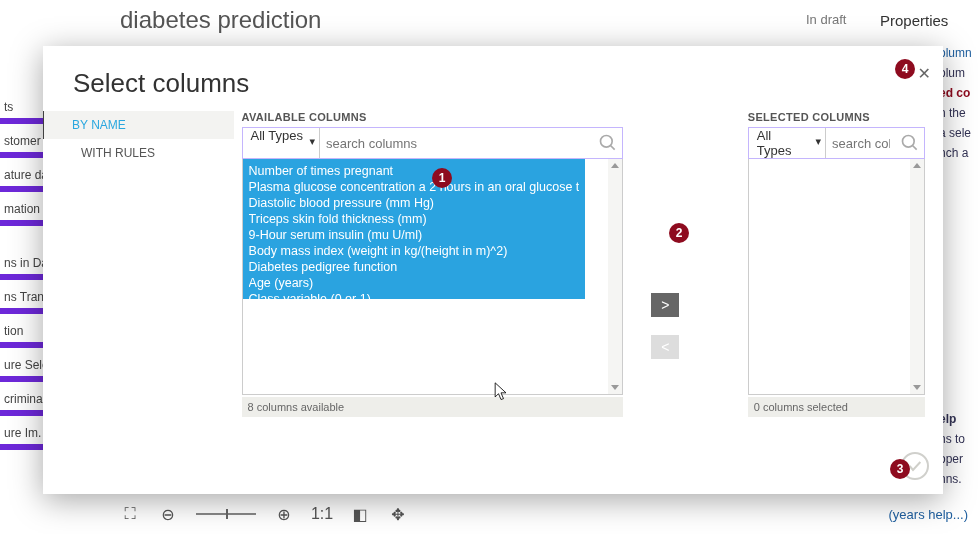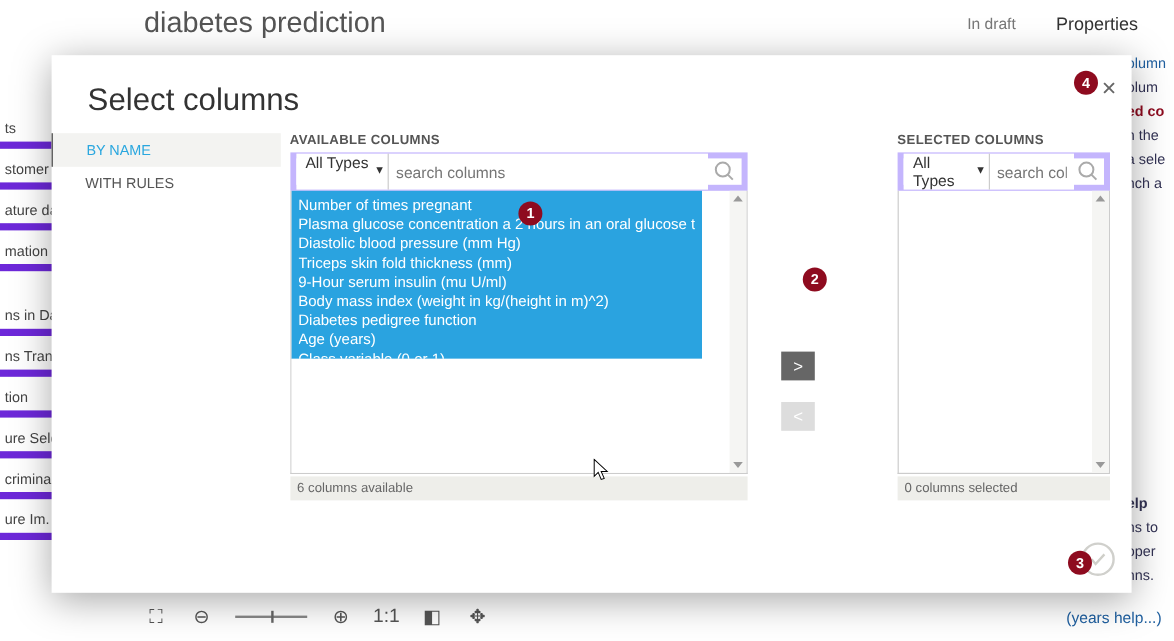--- a/index.html
+++ b/index.html
@@ -67,38 +67,38 @@
     margin:2px 0 12px 30px;
   }
   .close-x {
     position:absolute; top:18px; right:12px; font-size:16px; color:#666; cursor:pointer;
   }
   .dlg-body { display:flex; height:340px; }
   .sidemenu {
     width:200px; border-right:none; padding-top:0;
   }
   .sidemenu-item {
-    height:28px; line-height:28px; padding-left:28px;
+    height:28px; line-height:28px; padding-left:38px;
     font-size:12px; color:#555; cursor:pointer;
   }
   .sidemenu-item.active {
     background:#f3f3f1; border-left:1px solid #404040; color:#2aa7df;
     padding-left:28px;
   }
 
   .col-panel {
     display:flex; flex-direction:column;
   }
   .col-panel.available { width:400px; margin-left:8px; }
   .col-panel.selected  { width:210px; margin-left:16px;padding-left:24px; }
   .panel-label {
     font-size:11px; font-weight:600; color:#555; letter-spacing:0.3px; margin-bottom:4px;
   }
   .panel-controls {
-    display:flex; align-items:center; border:5px solid #c4b5fd; height:32px;
+    display:flex; align-items:center; border:1px solid #c4b5fd; height:32px;
   }
   .type-select {
     border:none; border-right:1px solid #ccc; height:30px;
     padding:0 16px 0 8px; font-size:13px; color:#333; background:#fff; cursor:pointer;
     position:relative;
   }
   .type-select::after {
     content:"▾"; position:absolute; right:4px; top:7px; font-size:11px; color:#333;
   }
   .search-input {
@@ -238,21 +238,21 @@
           <div class="item">Triceps skin fold thickness (mm)</div>
           <div class="item">9-Hour serum insulin (mu U/ml)</div>
           <div class="item">Body mass index (weight in kg/(height in m)^2)</div>
           <div class="item">Diabetes pedigree function</div>
           <div class="item">Age (years)</div>
           <div class="item">Class variable (0 or 1)</div>
         </div>
         <div style="position:absolute; left:0; top:140px; right:14px; bottom:0; background:#fff"></div>
         <div class="scroll-track" style="position:absolute;right:0;top:0;bottom:0;"></div>
       </div>
-      <div class="footer-count">6 columns available</div>
+      <div class="footer-count">8 columns available</div>
     </div>
 
     <div class="xfer">
       <div class="xfer-btn dark">&gt;</div>
       <div class="xfer-btn light">&lt;</div>
     </div>
 
     <div class="col-panel selected">
       <div class="panel-label">SELECTED COLUMNS</div>
       <div class="panel-controls">

